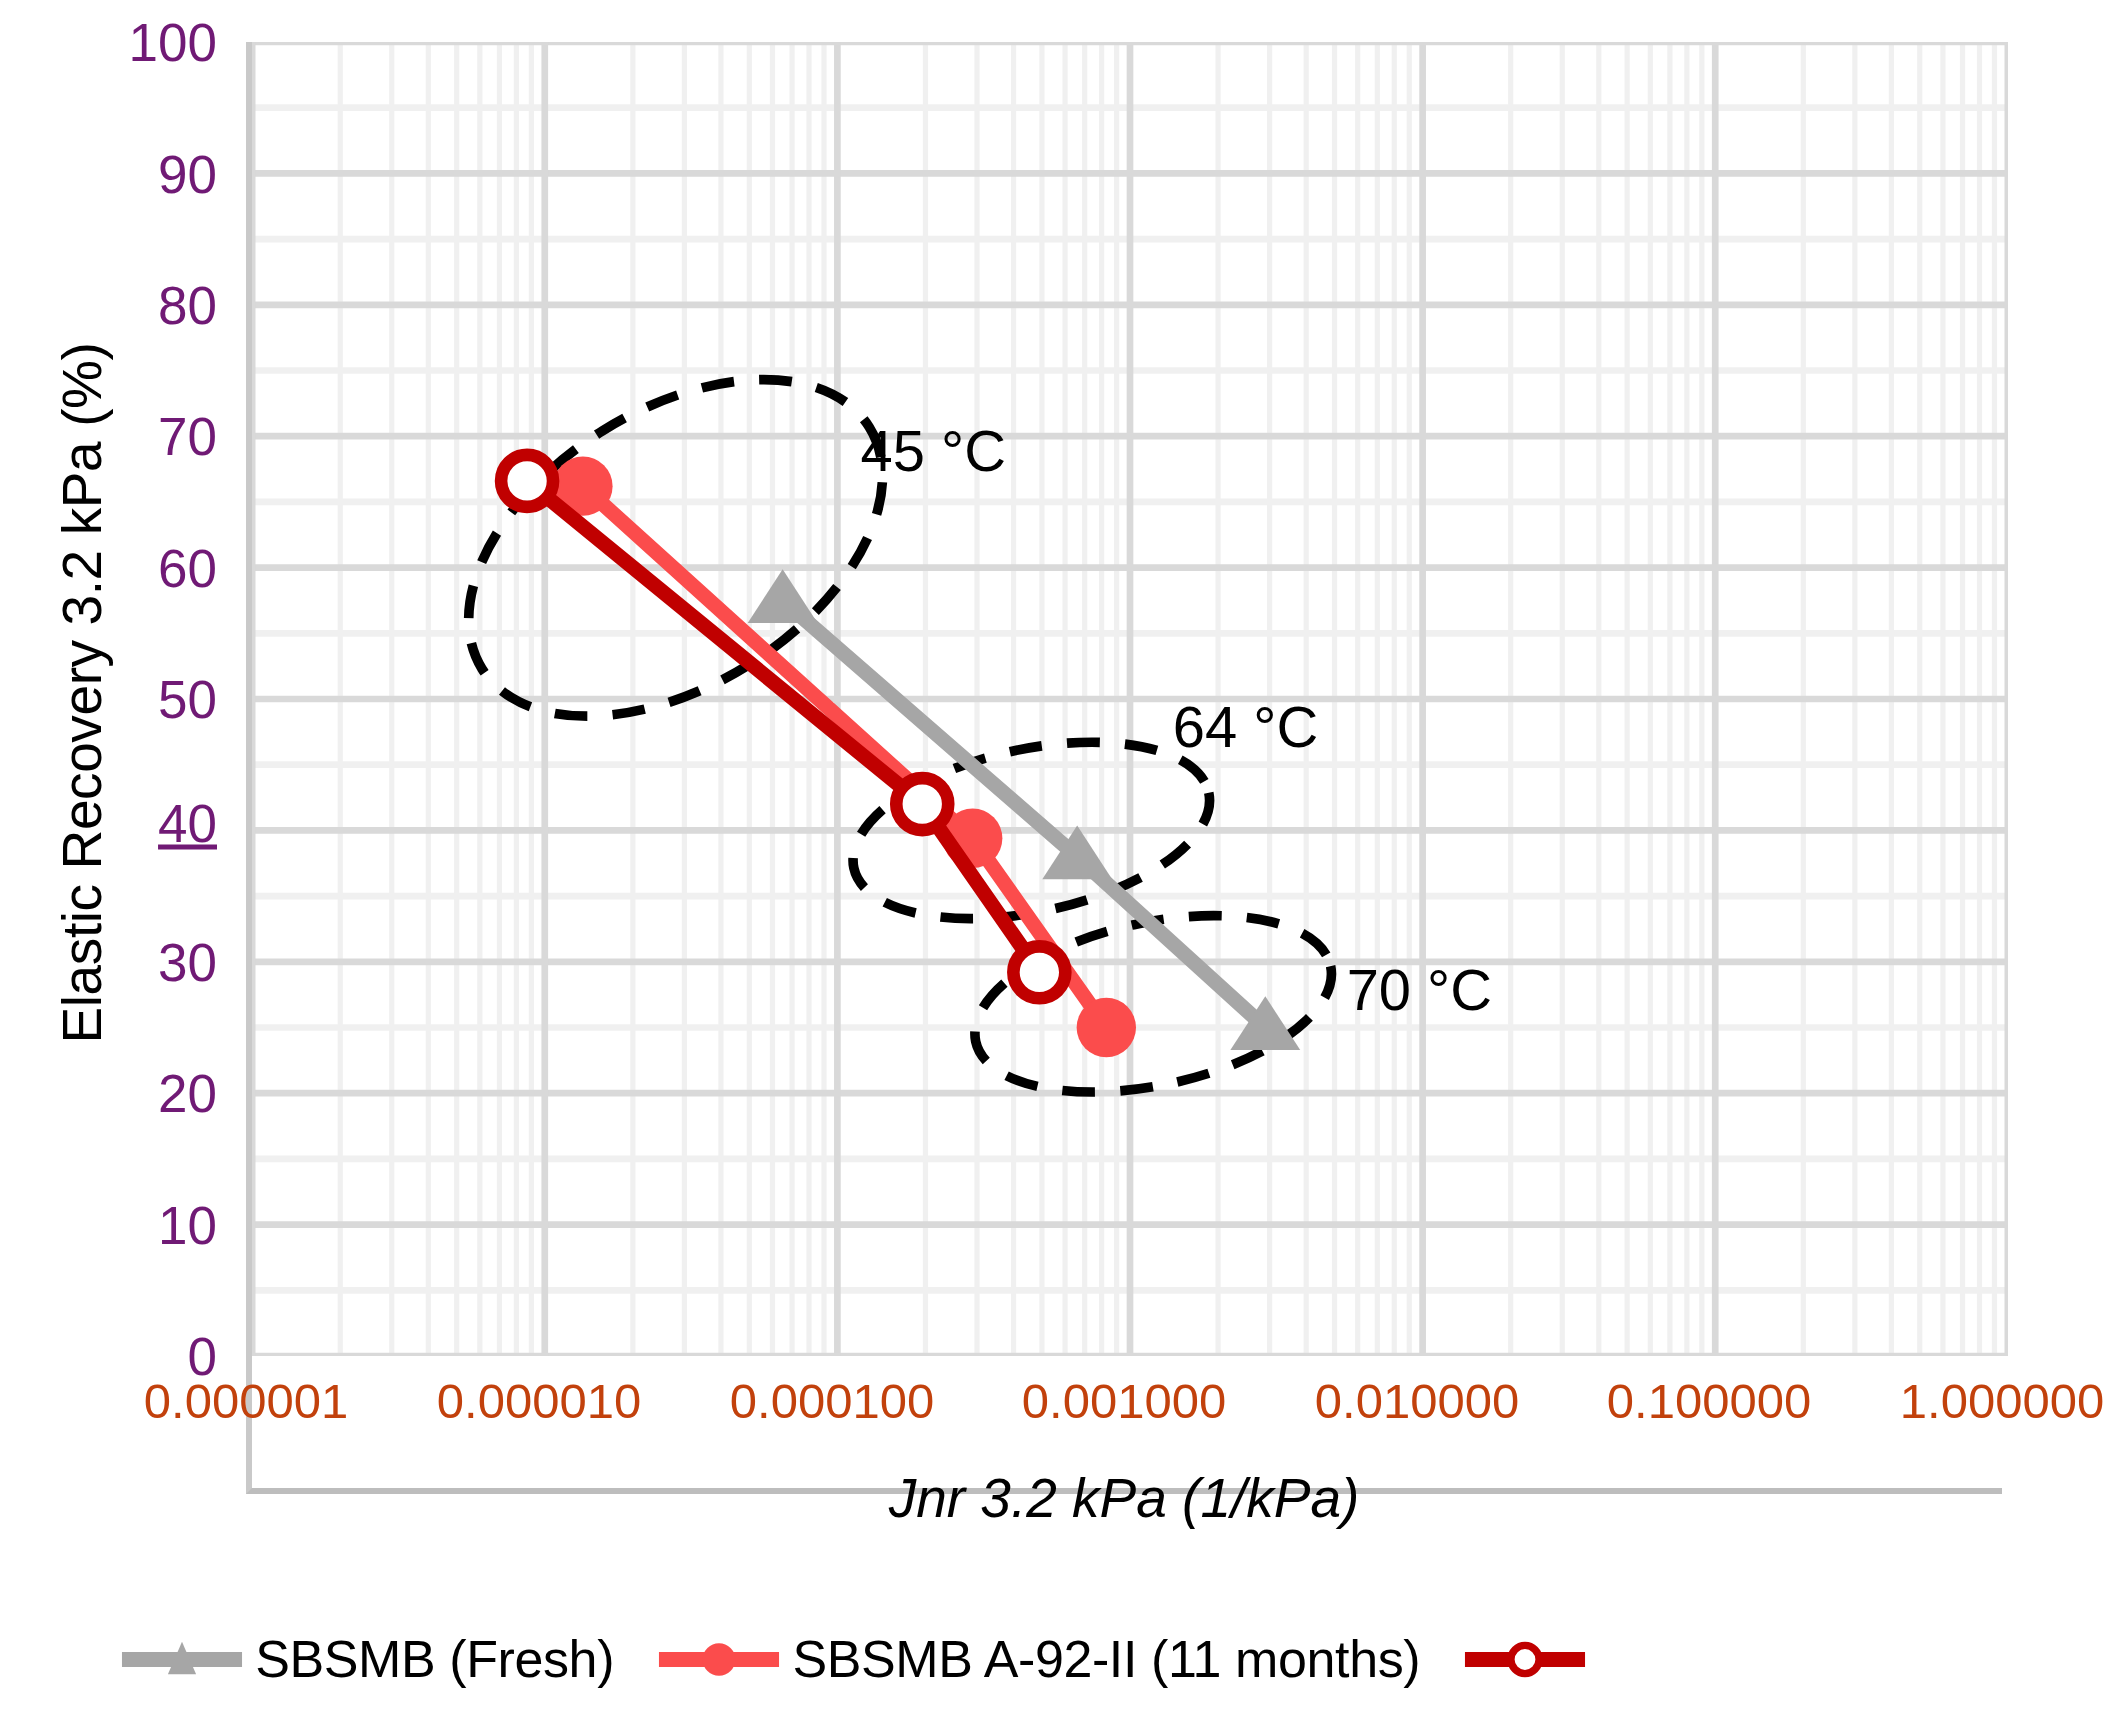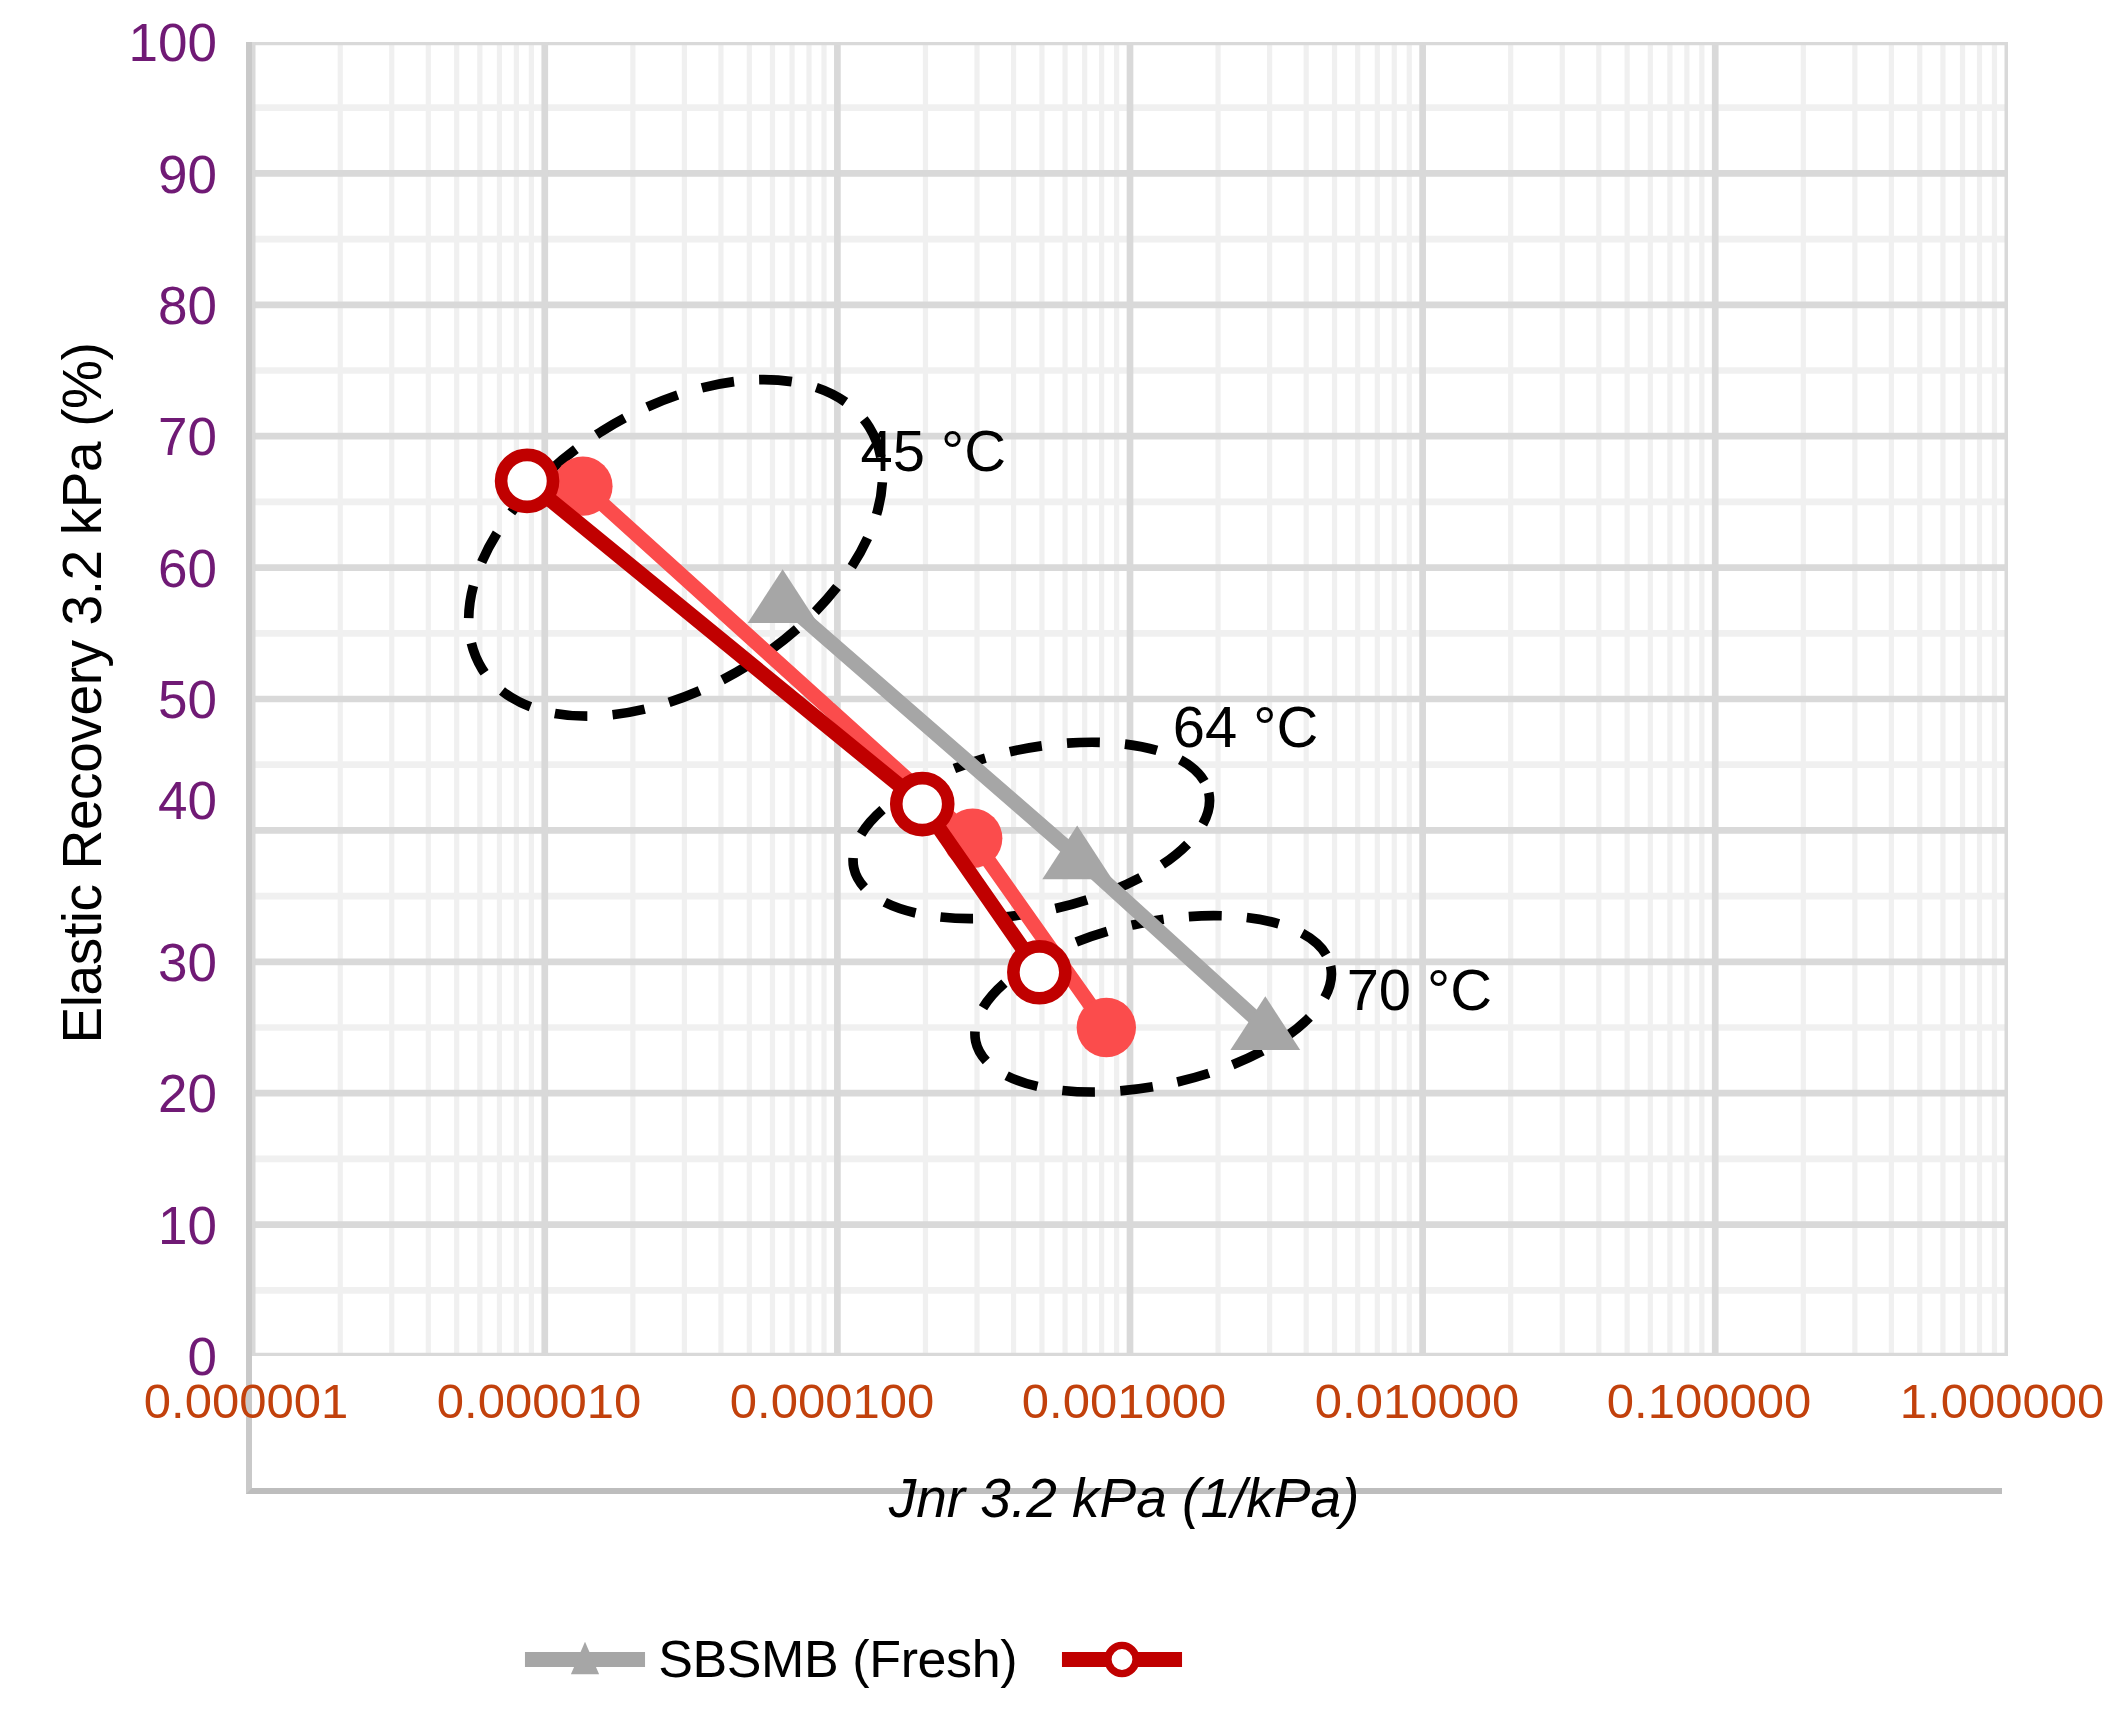--- a/index.html
+++ b/index.html
@@ -106,21 +106,21 @@
 
 <div id="chart-root">
 
   <div id="y-axis-title">Elastic Recovery 3.2 kPa (%)</div>
 
   <div id="y-tick-labels">
       <div class="y-tick-label" style="top: 1356px;">0</div>
       <div class="y-tick-label" style="top: 1225px;">10</div>
       <div class="y-tick-label" style="top: 1093px;">20</div>
       <div class="y-tick-label" style="top: 962px;">30</div>
-      <div class="y-tick-label" style="top: 800px;">40</div>
+      <div class="y-tick-label" style="top: 823px; text-decoration: underline;">40</div>
       <div class="y-tick-label" style="top: 699px;">50</div>
       <div class="y-tick-label" style="top: 568px;">60</div>
       <div class="y-tick-label" style="top: 436px;">70</div>
       <div class="y-tick-label" style="top: 305px; margin-left: 12px;">80</div>
       <div class="y-tick-label" style="top: 174px;">90</div>
       <div class="y-tick-label" style="top: 42px;">100</div>
     </div>
 
   <div id="plot-area">
     <svg id="plot-svg" width="1756" height="1314" viewBox="0 0 2365 1770" xmlns="http://www.w3.org/2000/svg">
@@ -246,20 +246,27 @@
   <div id="legend">
       <div class="legend-item">
         <svg class="legend-swatch" viewBox="0 0 170 66">
           <line x1="4" y1="33" x2="166" y2="33" stroke="#a6a6a6" stroke-width="20"></line>
           <polygon points="85,9 66,53 104,53" fill="#a6a6a6"></polygon>
         </svg>
         <span class="legend-label">SBSMB (Fresh)</span>
       </div>
       <div class="legend-item">
         <svg class="legend-swatch" viewBox="0 0 170 66">
+          <line x1="4" y1="33" x2="166" y2="33" stroke="#fb4c4c" stroke-width="20"></line>
+          <circle cx="85" cy="33" r="22" fill="#fb4c4c"></circle>
+        </svg>
+        <span class="legend-label">SBSMB A-92-II (11 months)</span>
+      </div>
+      <div class="legend-item">
+        <svg class="legend-swatch" viewBox="0 0 170 66">
           <line x1="4" y1="33" x2="166" y2="33" stroke="#c00000" stroke-width="20"></line>
           <circle cx="85" cy="33" r="19" fill="#ffffff" stroke="#c00000" stroke-width="10"></circle>
         </svg>
       </div>
     </div>
 
 </div>
 
 
 </body></html>

